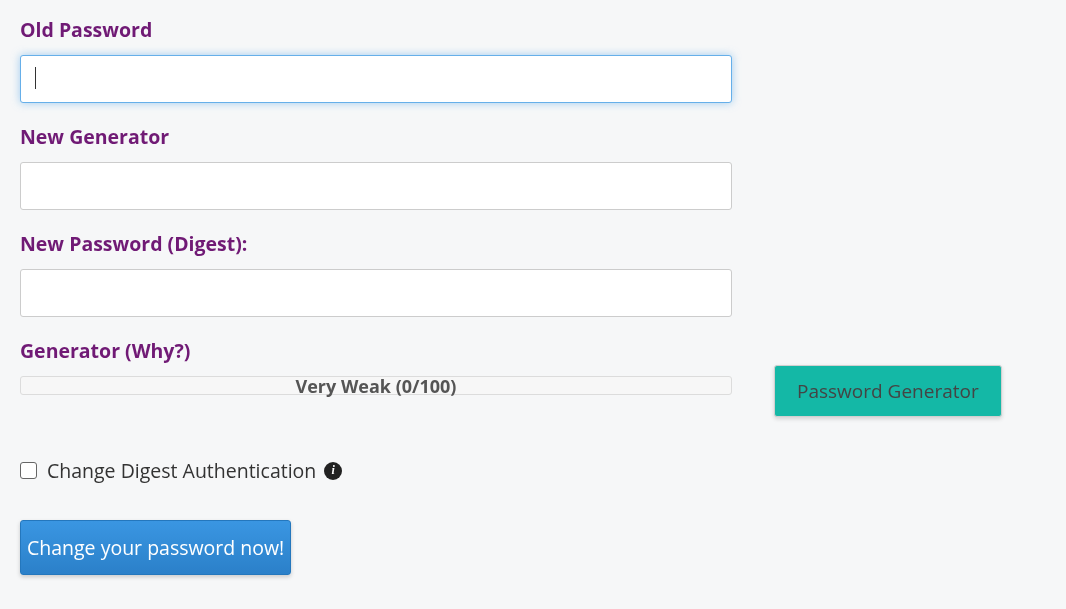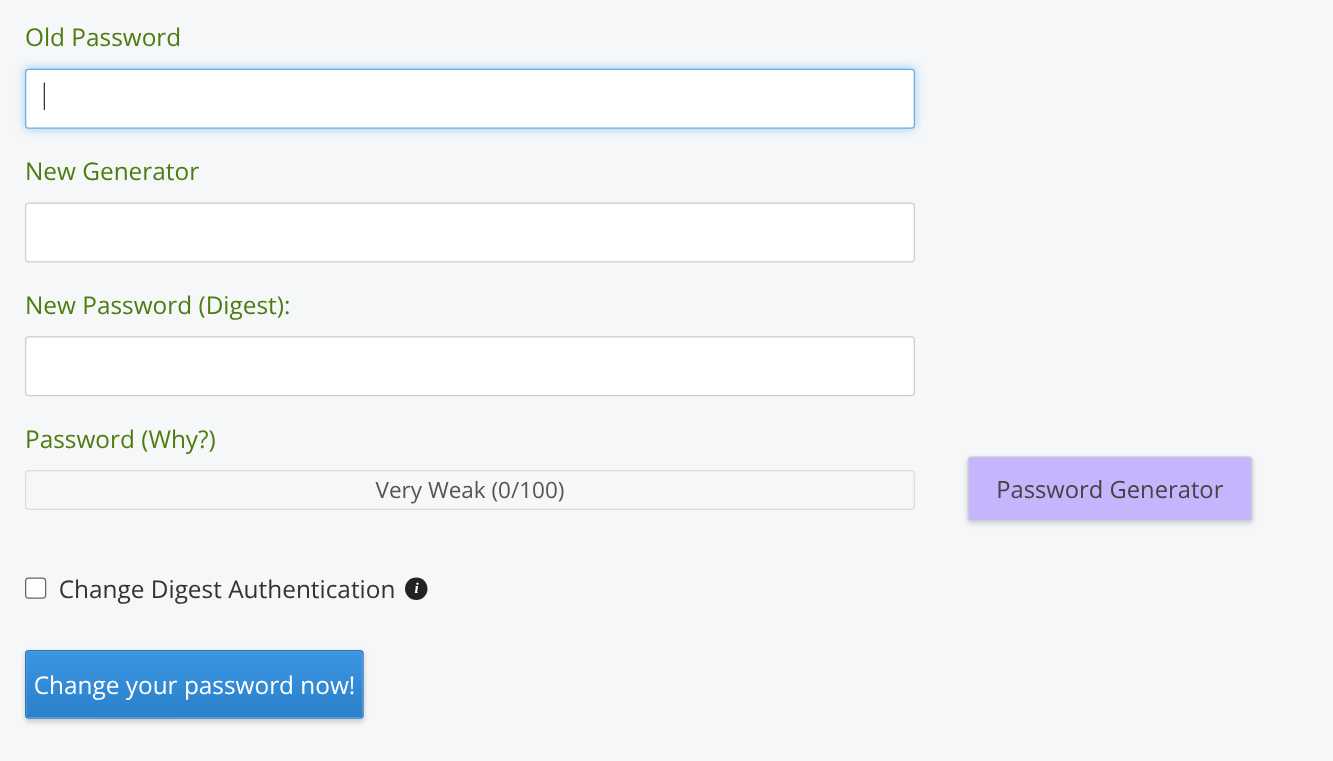--- a/index.html
+++ b/index.html
@@ -33,52 +33,53 @@
     .form-right {
       flex: 1;
       padding-left: 42px;
       display: flex;
       align-items: flex-end;
       height: 100%;
       padding-top: 28px;
     }
     .field-label {
       font-size: 19.5px;
-      color: #4d7c0f;
+      color: #701a75;
       margin-bottom: 12px;
-      font-weight: 400;
+      font-weight: 700;
     }
     .text-input {
       width: 100%;
       height: 48px;
       border: 1px solid #ccc;
       border-radius: 3px;
       padding: 8px 14px;
       font-size: 18px;
       background: #fff;
       outline: none;
     }
     .text-input.focused {
       border-color: #66afe9;
       box-shadow: 0 0 8px rgba(102, 175, 233, 0.6);
     }
     .strength-bar {
       width: 100%;
-      height: 32px;
+      height: 19px;
       border: 1px solid #dcdcdc;
       border-radius: 3px;
       background: #f7f7f7;
       display: flex;
       align-items: center;
       justify-content: center;
       font-size: 18px;
       color: #555;
+      font-weight: bold;
     }
     .generator-button {
-      background: #c4b5fd;
+      background: #14b8a6;
       border: 1px solid #d0d0d0;
       border-radius: 3px;
       padding: 12px 22px;
       font-size: 19px;
       color: #444;
       cursor: pointer;
       box-shadow: 0 2px 4px rgba(0,0,0,0.15);
       font-family: inherit;
     }
     .checkbox-row {
@@ -161,21 +162,21 @@
 
   <div class="form-row">
     <div class="form-left">
       <label class="field-label">New Password (Digest):</label>
       <input type="password" class="text-input" value="" style="">
     </div>
   </div>
 
   <div class="form-row" style="margin-bottom:0;">
     <div class="form-left">
-      <label class="field-label">Password (Why?)</label>
+      <label class="field-label">Generator (Why?)</label>
       <div class="strength-bar">
         <span>Very Weak (0/100)</span>
       </div>
     </div>
     <div class="form-right">
       <button class="generator-button">Password Generator</button>
     </div>
   </div>
 
   <div class="checkbox-row">

